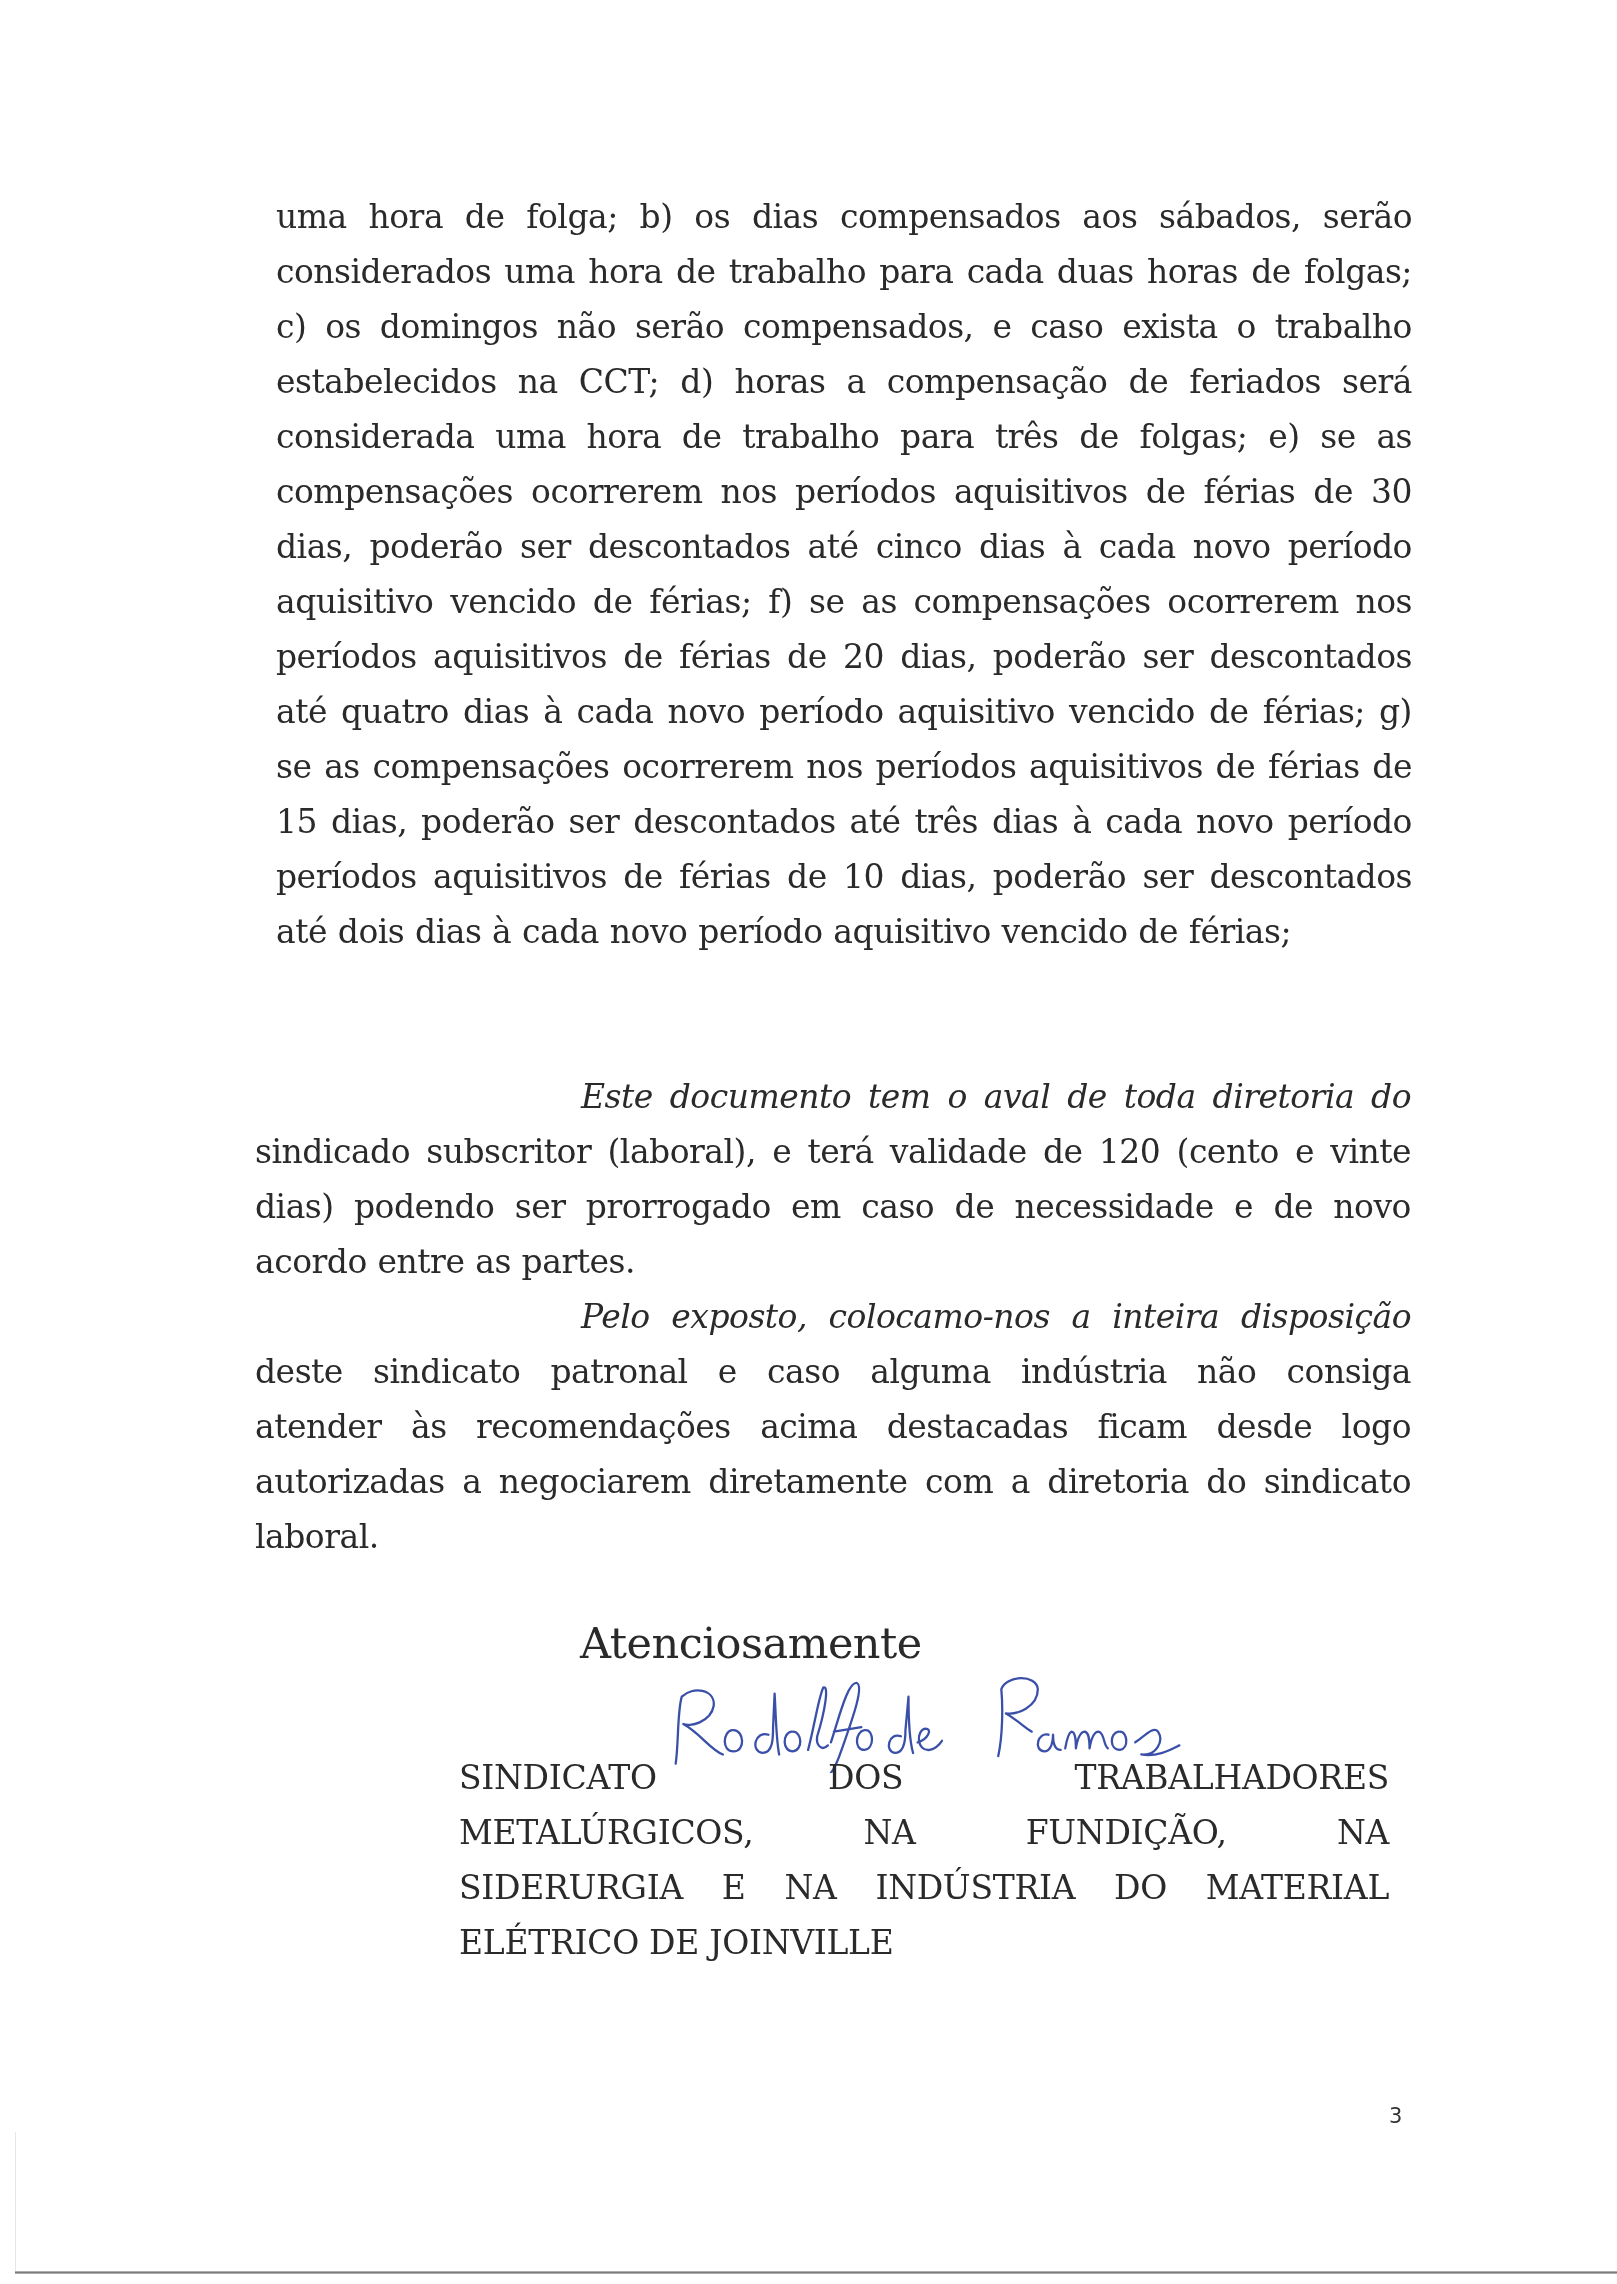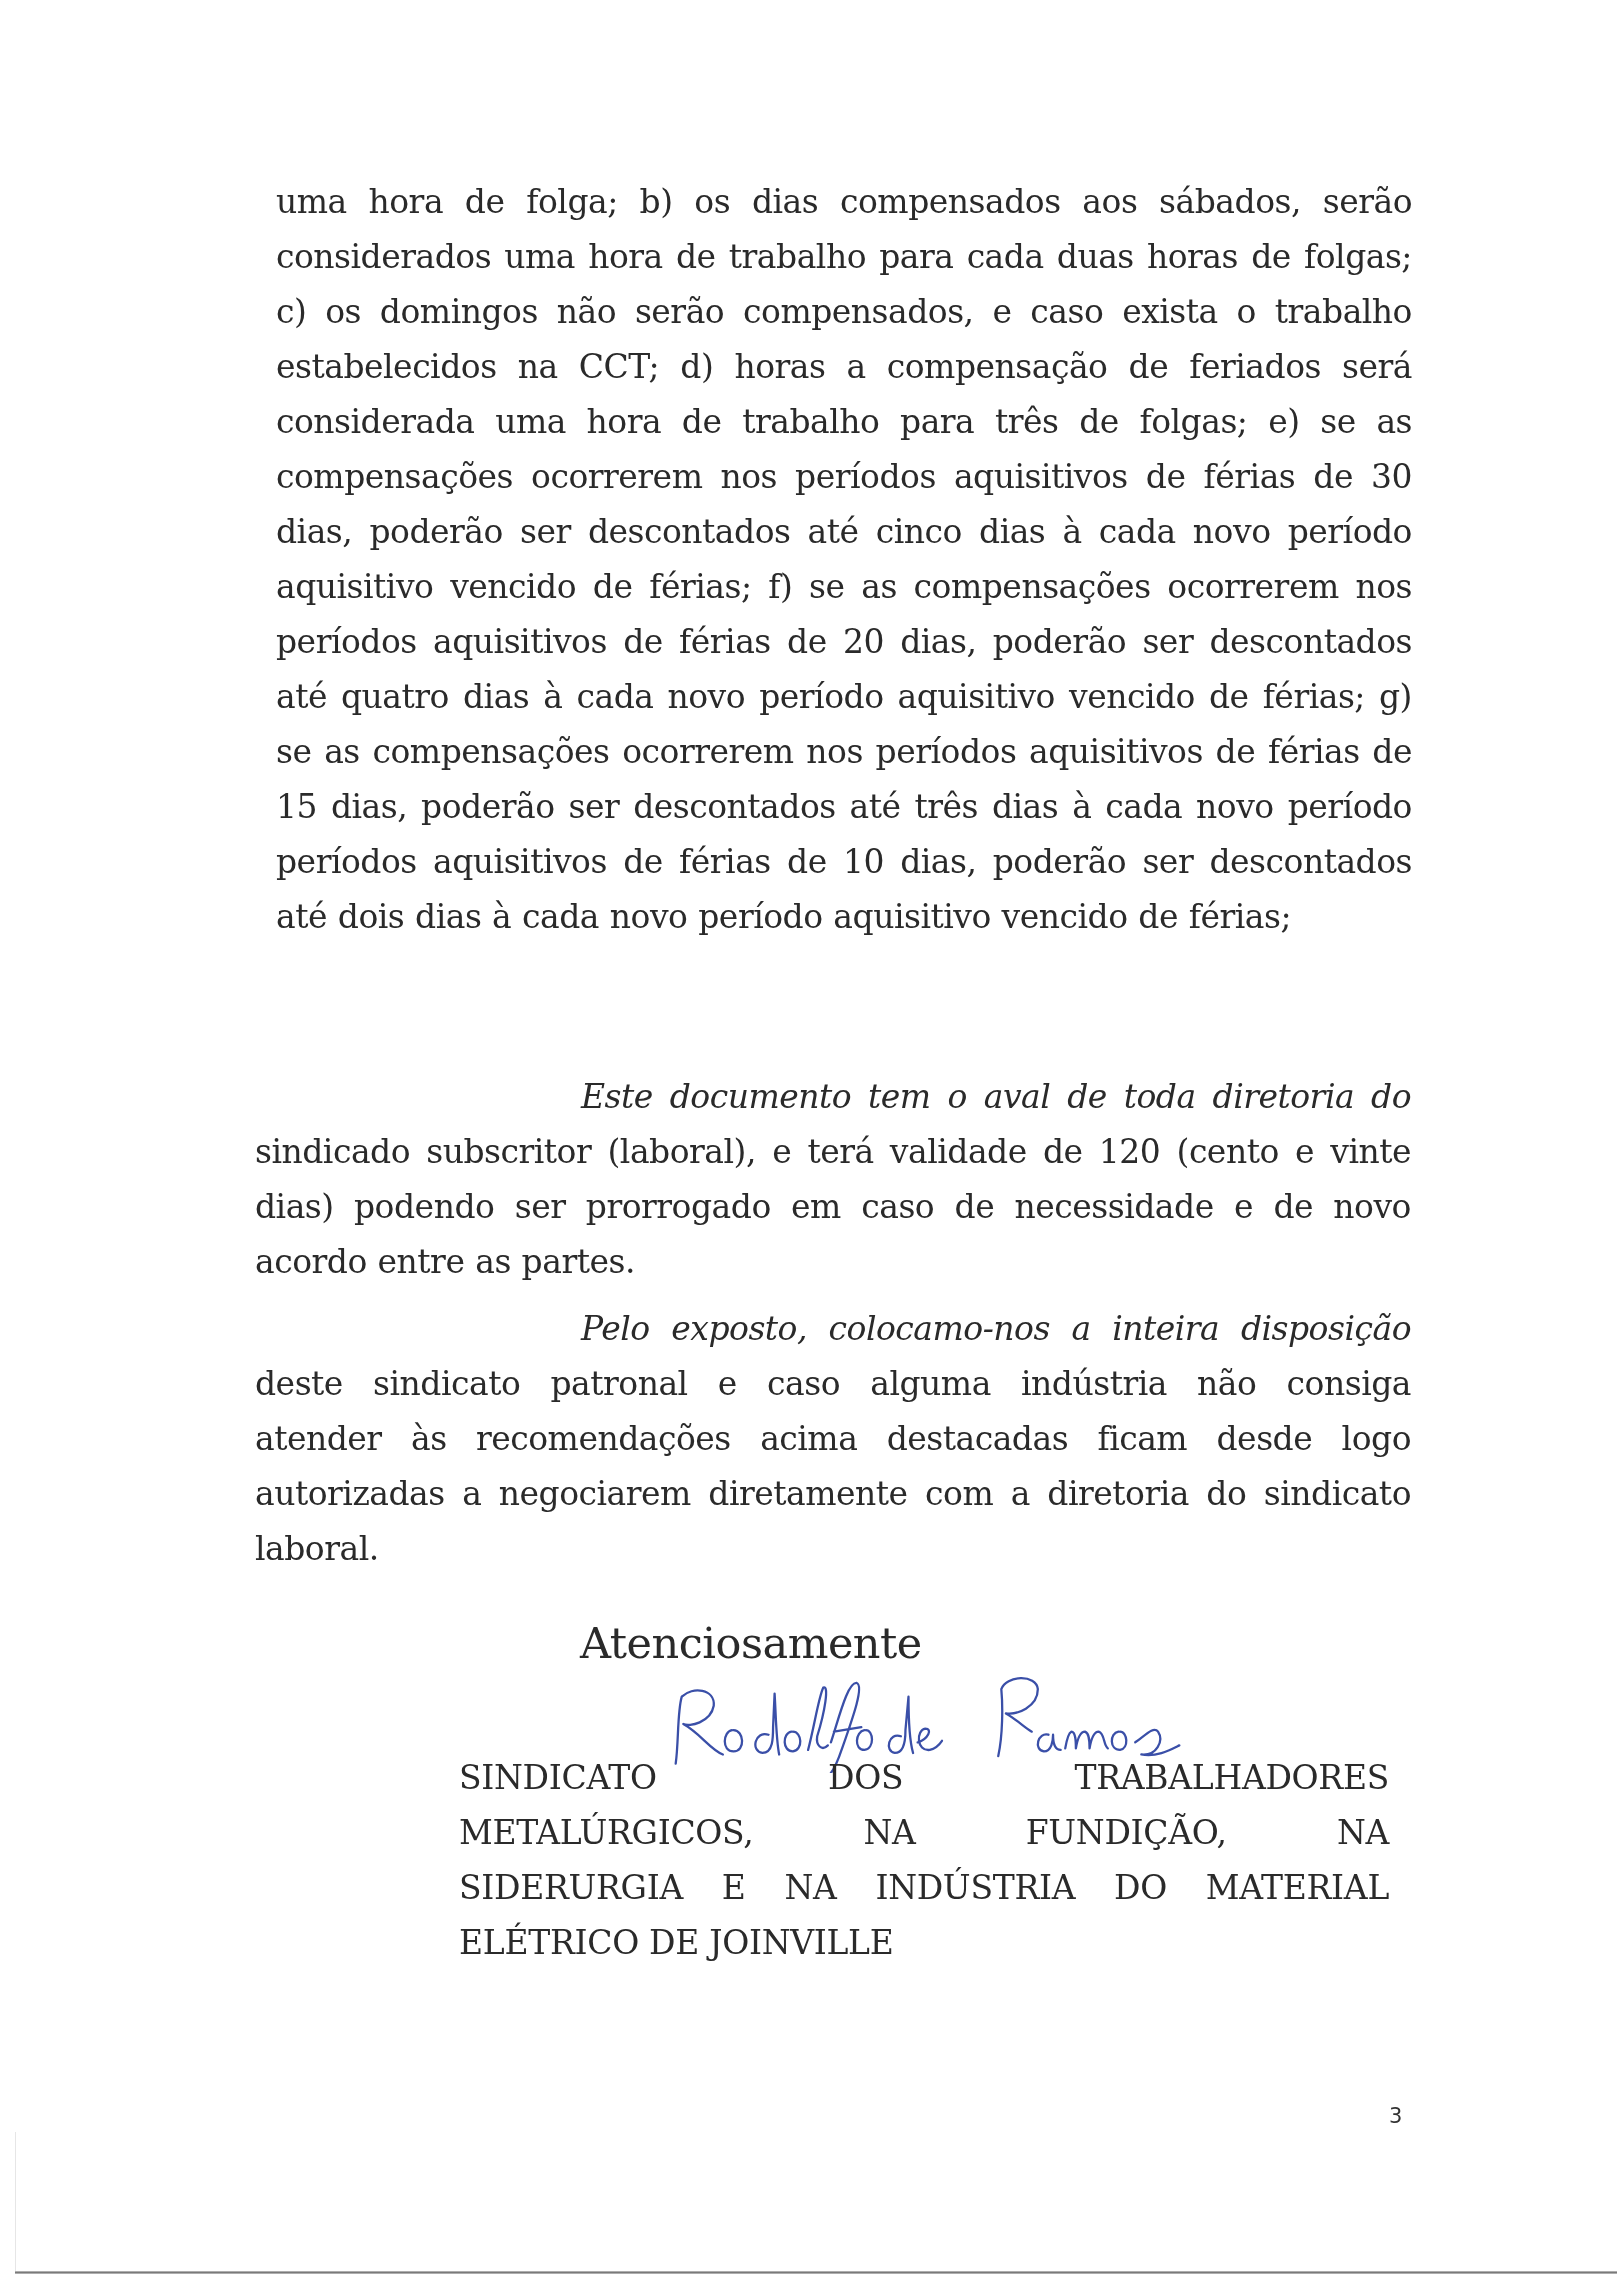--- a/index.html
+++ b/index.html
@@ -35,33 +35,32 @@
       text-align: justify;
       text-align-last: justify;
       white-space: nowrap;
       height: 55px;
     }
     .text-block .line.last {
       text-align-last: left;
     }
     #block-items {
       left: 276px;
-      top: 174px;
+      top: 189px;
       width: 1136px;
     }
     #block-validity {
       left: 255px;
       top: 1069px;
       width: 1156px;
     }
     #block-closing {
       left: 255px;
       top: 1289px;
       width: 1156px;
-      margin-top: 12px;
     }
     .indent-line {
       padding-left: 326px;
       box-sizing: border-box;
       font-style: italic;
     }
     #closing-salutation {
       position: absolute;
       left: 580px;
       top: 1616px;

